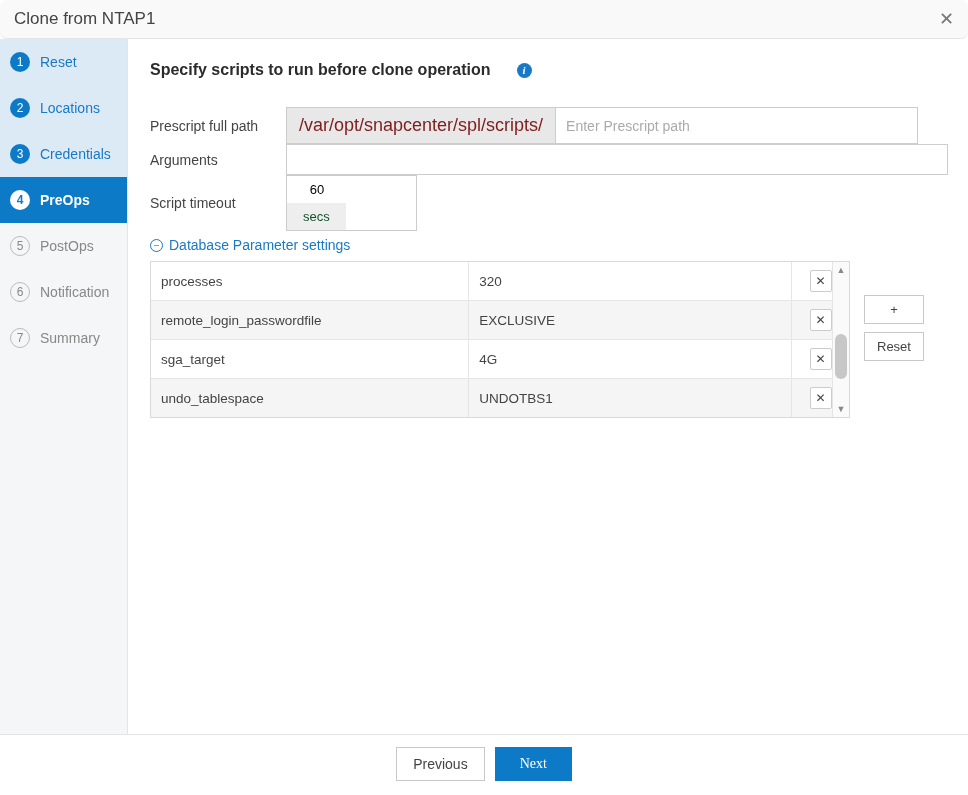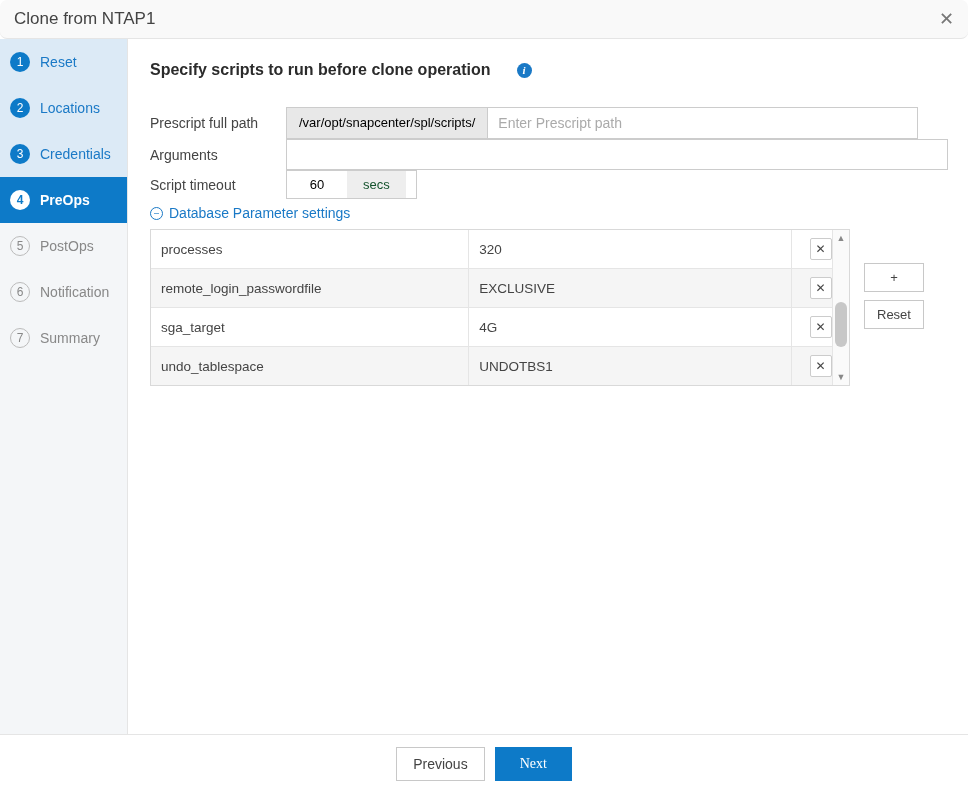--- a/index.html
+++ b/index.html
@@ -122,24 +122,24 @@
     width: 136px;
     color: #444;
   }
   .path-group {
     display: flex;
     border: 1px solid #ccc;
     width: 632px;
   }
   .path-prefix {
     background: #e8e8e8;
-    color: #000000;
+    color: #7f1d1d;
     padding: 7px 12px;
     border-right: 1px solid #ccc;
-    font-size: 13px;
+    font-size: 18px;
   }
   .path-input {
     flex: 1;
     border: none;
     padding: 7px 10px;
     font-size: 14px;
     outline: none;
   }
   .path-input::placeholder { color: #aaa; }
   .args-input {
@@ -147,20 +147,21 @@
     border: 1px solid #ccc;
     padding: 7px 10px;
     font-size: 13px;
     outline: none;
   }
   .timeout-group {
     display: flex;
     align-items: flex-start;
     border: 1px solid #ccc;
     width: 131px;
+    flex-direction: column;
   }
   .timeout-input {
     width: 60px;
     border: none;
     padding: 6px 0;
     text-align: center;
     font-size: 13px;
     outline: none;
   }
   .timeout-unit {

